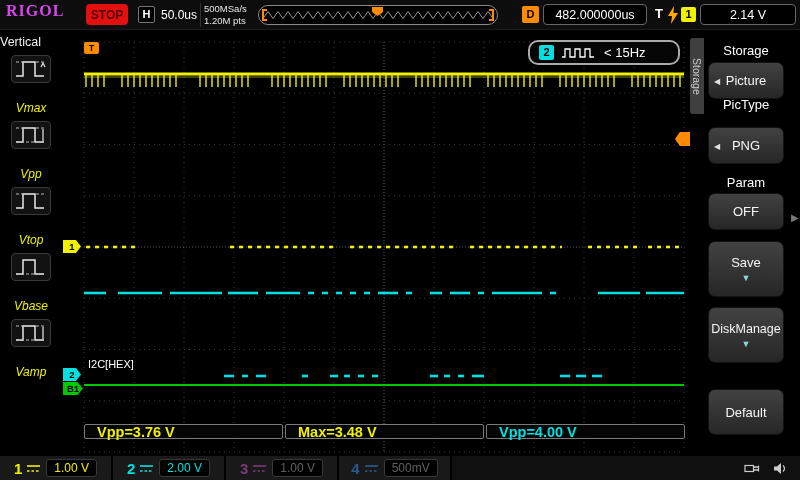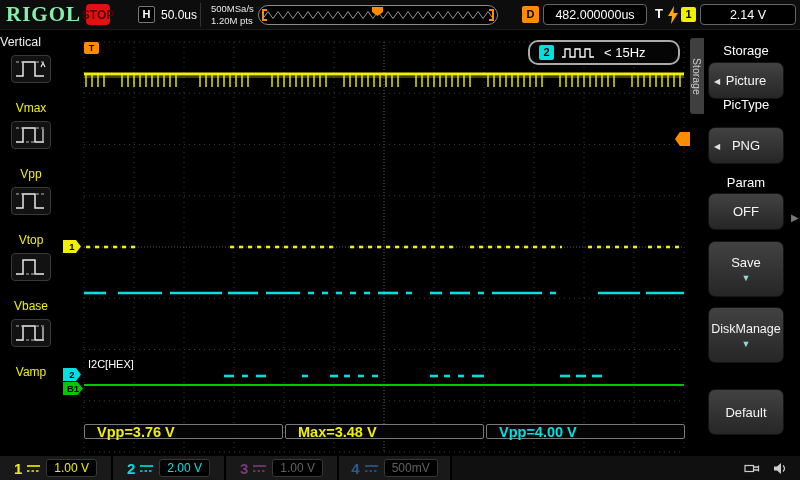--- a/index.html
+++ b/index.html
@@ -5,42 +5,42 @@
   * { margin:0; padding:0; box-sizing:border-box; }
   body { background:#222; }
   .screen {
     position:relative; width:800px; height:480px; overflow:hidden;
     background:#000; font-family:"Liberation Sans", sans-serif;
     -webkit-font-smoothing:antialiased;
   }
   
   .top-bar { position:absolute; left:0; top:0; width:800px; height:30px; background:#0d0d0d; border-bottom:1px solid #1c1c1c; }
   .top-bar > * { position:absolute; }
-  .hdr-logo { left:6px; top:2px; font-family:"Liberation Serif", serif; font-weight:bold; font-size:21px; color:#86efac; letter-spacing:1px; }
-  .hdr-stop { left:86px; top:4px; width:24px; height:21px; background:#e31010; border-radius:4px; color:#5a0000; font-weight:bold; font-size:12px; display:flex; align-items:center; justify-content:center; }
+  .hdr-logo { left:6px; top:2px; font-family:"Liberation Serif", serif; font-weight:bold; font-size:16px; color:#d946ef; letter-spacing:1px; }
+  .hdr-stop { left:86px; top:4px; width:42px; height:21px; background:#e31010; border-radius:4px; color:#5a0000; font-weight:bold; font-size:12px; display:flex; align-items:center; justify-content:center; }
   .hdr-h-badge { left:138px; top:6px; width:17px; height:17px; background:#000; border:1px solid #777; border-radius:2px; color:#fff; font-weight:bold; font-size:11px; text-align:center; line-height:15px; }
   .hdr-timebase { left:161px; top:8px; font-size:12px; color:#fff; }
-  .hdr-acq { left:200px; top:3px; font-size:9.5px; line-height:12px; color:#e8e8e8; border-left:1px solid #333; padding-left:10px; }
+  .hdr-acq { left:200px; top:3px; font-size:9.5px; line-height:12px; color:#e8e8e8; border-left:1px solid #333; padding-left:3px; }
   .hdr-preview { left:258px; top:5px; width:240px; height:20px; background:#000; border:1px solid #8a8a8a; border-radius:10px; }
   .pv-bracket { position:absolute; top:3px; width:5px; height:12px; }
   .pv-bracket.l { left:3px; border-left:2px solid #ff8c00; border-top:2px solid #ff8c00; border-bottom:2px solid #ff8c00; }
   .pv-bracket.r { right:3px; border-right:2px solid #ff8c00; border-top:2px solid #ff8c00; border-bottom:2px solid #ff8c00; }
   .pv-pin { position:absolute; left:113px; top:1px; width:11px; height:9px; clip-path:polygon(0 0,100% 0,100% 55%,50% 100%,0 55%); }
   .hdr-d-badge { left:522px; top:6px; width:17px; height:17px; border-radius:2px; color:#000; font-weight:bold; font-size:11px; text-align:center; line-height:17px; }
   .hdr-delay { left:543px; top:4px; width:104px; height:21px; background:#000; border:1px solid #666; border-radius:4px; color:#fff; font-size:12.5px; display:flex; align-items:center; justify-content:center; }
   .hdr-t-label { left:655px; top:6px; color:#fff; font-weight:bold; font-size:13px; }
   .hdr-bolt { left:668px; top:6px; width:10px; height:18px; }
   .hdr-src-badge { left:681px; top:7px; width:15px; height:15px; border-radius:2px; color:#000; font-weight:bold; font-size:11px; text-align:center; line-height:15px; }
   .hdr-level { left:700px; top:4px; width:96px; height:21px; background:#000; border:1px solid #666; border-radius:4px; color:#fff; font-size:12.5px; display:flex; align-items:center; justify-content:center; }
   
   .left-menu { position:absolute; left:0; top:30px; width:62px; height:425px; background:#000; }
   .lm-title { color:#f0f0f0; font-size:12.5px; padding-top:5px; height:22px; }
   .lm-item { height:66px; display:flex; flex-direction:column; align-items:center; justify-content:center; }
   .lm-icon { width:40px; height:28px; background:#121212; border:1px solid #3a3a3a; border-radius:4px; }
-  .lm-label { color:#f0f000; font-size:12px; margin-top:18px; }
+  .lm-label { color:#f0f000; font-size:12px; margin-top:18px;font-style:italic; }
   
   .scope-area { position:absolute; left:62px; top:30px; width:628px; height:425px; background:#000; }
   .scope-area > div { position:absolute; }
   .trigger-tag { left:22px; top:12px; width:15px; height:12px; border-radius:2px; color:#000; font-weight:bold; font-size:9px; text-align:center; line-height:12px; }
   .freq-badge { left:466px; top:10px; width:152px; height:25px; background:#050505; border:2px solid #aaa; border-radius:10px; display:flex; align-items:center; gap:7px; padding-left:9px; }
   .fb-ch { width:15px; height:15px; border-radius:2px; color:#000; font-weight:bold; font-size:11px; text-align:center; line-height:15px; }
   .fb-val { color:#fff; font-size:13px; }
   .decode-label { left:24px; top:328px; color:#fff; font-size:11px; background:rgba(0,0,0,.6); padding:0 2px; }
   .gmarker { left:1px; width:18px; height:13px; color:#000; font-weight:bold; font-size:9.5px; text-align:center; line-height:13px; clip-path:polygon(0 0,72% 0,100% 50%,72% 100%,0 100%); }
   .trig-arrow { left:613px; top:102px; width:15px; height:14px; clip-path:polygon(100% 0,100% 100%,32% 100%,0 50%,32% 0); }

